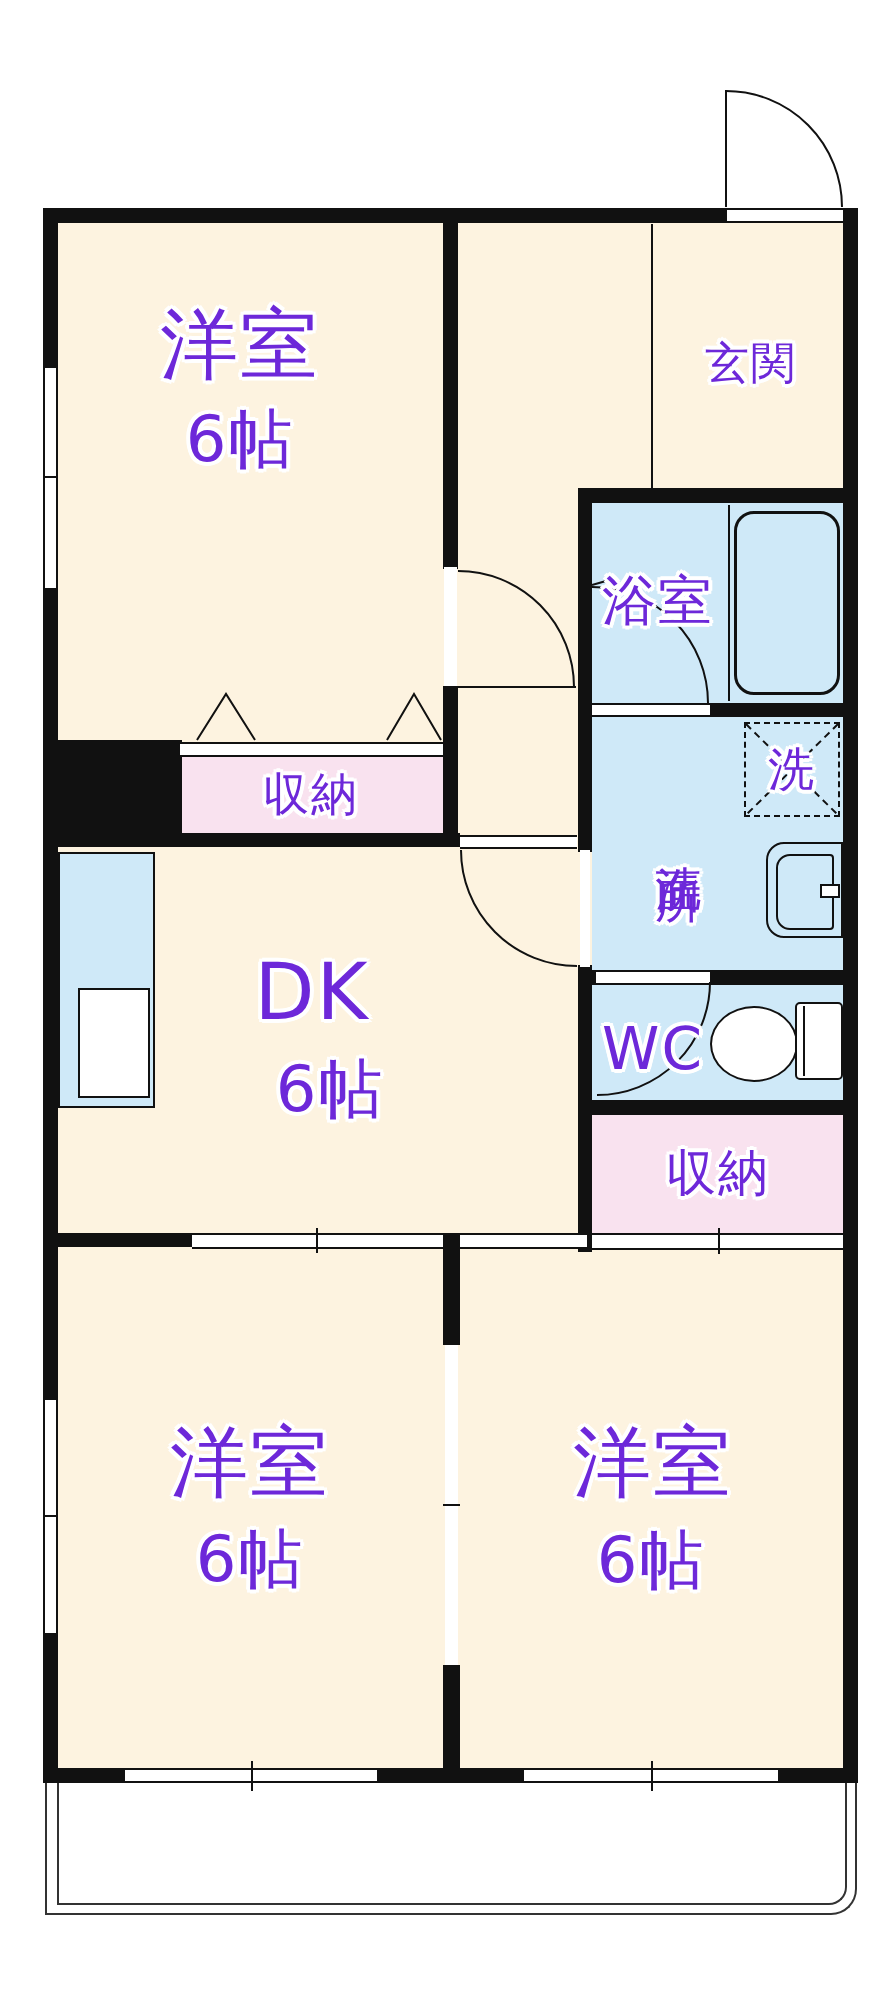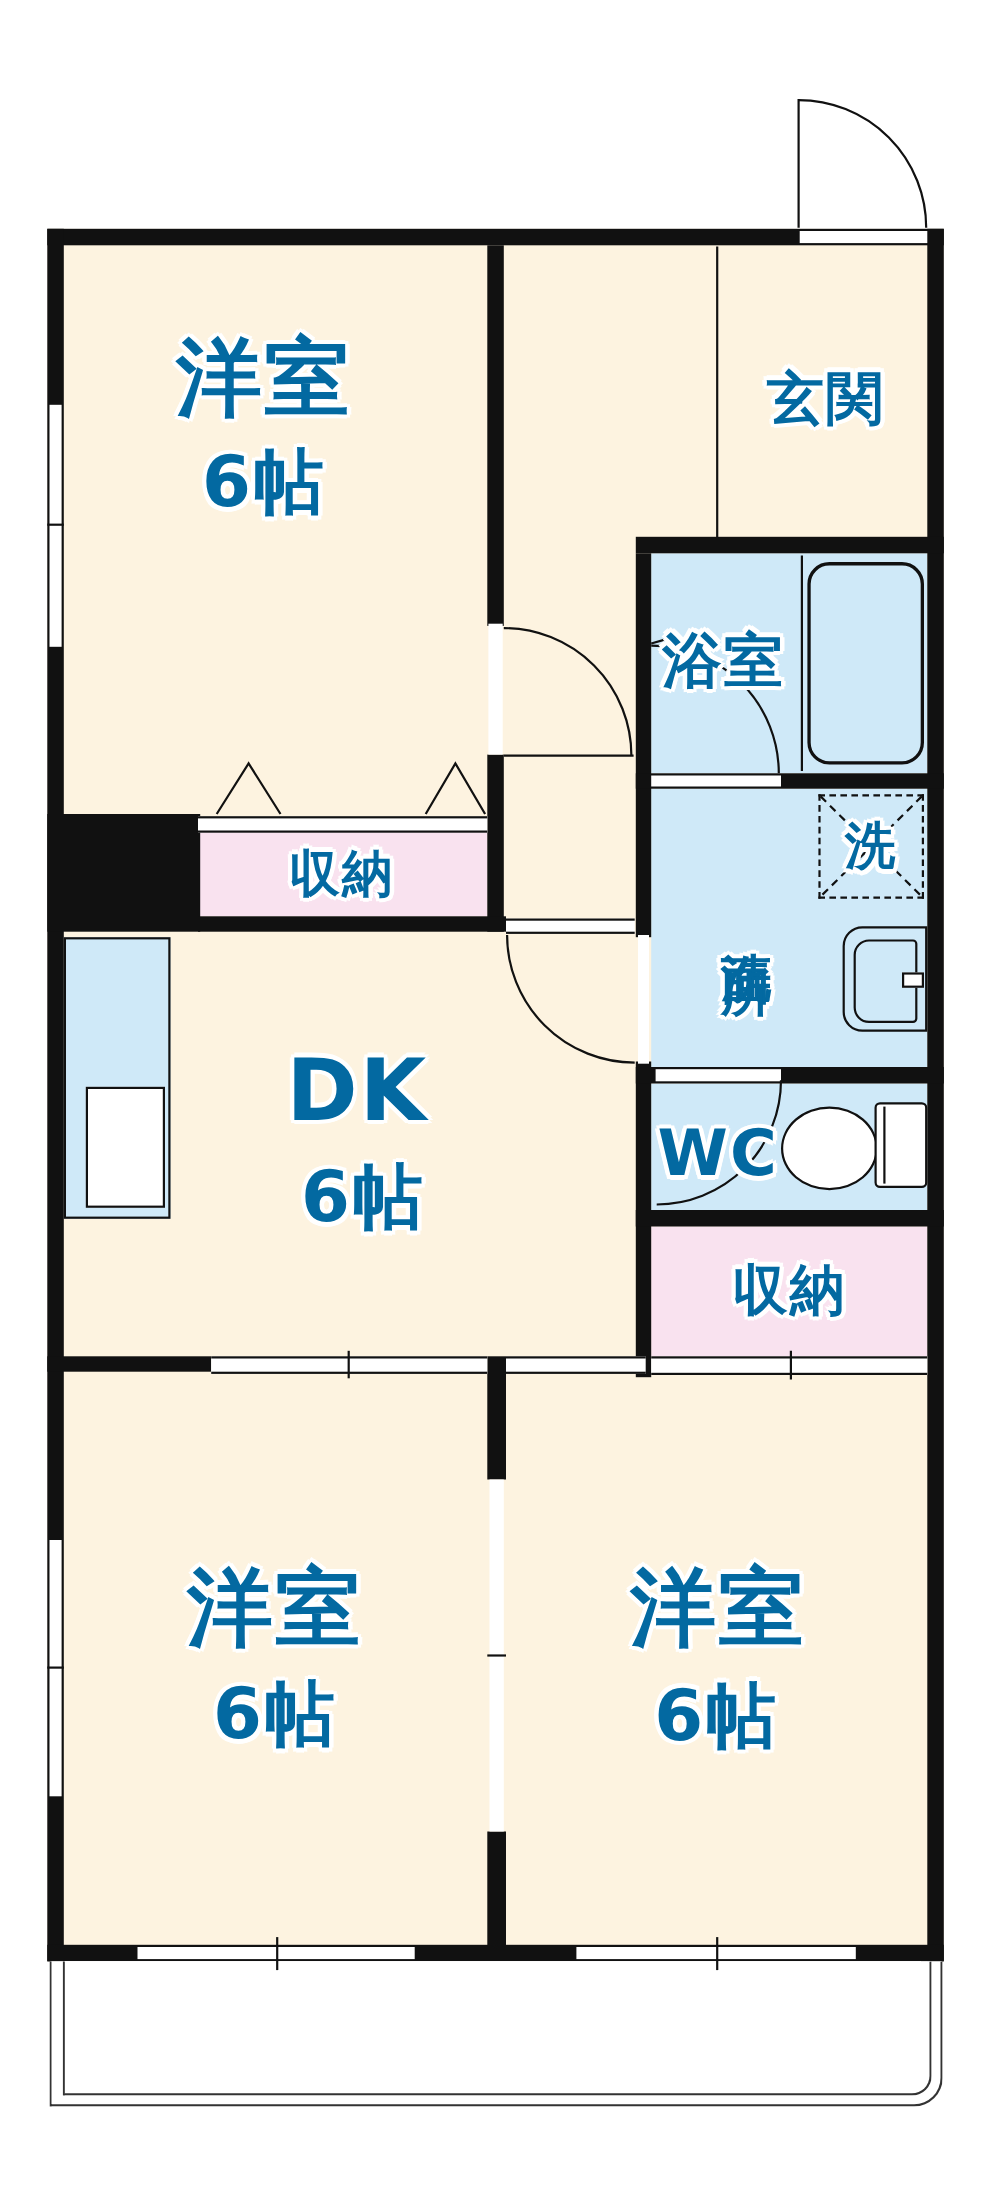--- a/index.html
+++ b/index.html
@@ -5,21 +5,21 @@
   html,body{margin:0;padding:0;background:#ffffff;}
   #plan{position:relative;width:892px;height:2000px;background:#ffffff;overflow:hidden;
         font-family:"DejaVu Sans","Liberation Sans",sans-serif;}
   .abs{position:absolute;box-sizing:border-box;}
   .wall{position:absolute;background:#111111;}
   .floor{position:absolute;background:#fdf3e0;}
   .wet{position:absolute;background:#cfe9f8;}
   .closet{position:absolute;background:#f9e2ef;}
   .open-h{position:absolute;background:#ffffff;border-top:2px solid #111;border-bottom:2px solid #111;box-sizing:border-box;}
   .gap{position:absolute;background:#ffffff;}
-  .lbl{position:absolute;transform:translate(-50%,-50%);font-weight:bold;color:#0369a1;
+  .lbl{position:absolute;transform:translate(-50%,-50%);font-weight:normal;color:#6d28d9;
        white-space:nowrap;line-height:1.05;letter-spacing:2px;
        text-shadow:-3px -3px 0 #fff,3px -3px 0 #fff,-3px 3px 0 #fff,3px 3px 0 #fff,
                    0 -4px 0 #fff,0 4px 0 #fff,-4px 0 0 #fff,4px 0 0 #fff;}
   .vert{writing-mode:vertical-rl;letter-spacing:6px;}
   svg{position:absolute;left:0;top:0;}
 </style>
 </head>
 <body>
 
 <div id="plan">
@@ -109,29 +109,29 @@
       <path d="M443,1505 H460"></path>
       <path d="M317,1228 V1253"></path>
       <path d="M719,1228 V1254"></path>
       <path d="M592,585 L606,581"></path>
     </g>
   </svg>
 
   <div class="lbl" style="left:240px;top:345px;font-size:78px;">洋室</div>
   <div class="lbl" style="left:240px;top:440px;font-size:64px;">6帖</div>
 
-  <div class="lbl" style="left:751px;top:363px;font-size:52px;">玄関</div>
+  <div class="lbl" style="left:751px;top:363px;font-size:44px;">玄関</div>
   <div class="lbl" style="left:658px;top:601px;font-size:54px;">浴室</div>
   <div class="lbl vert" style="left:679px;top:838px;font-size:46px;">洗面所</div>
   <div class="lbl" style="left:792px;top:769px;font-size:46px;">洗</div>
   <div class="lbl" style="left:653px;top:1049px;font-size:58px;">WC</div>
   <div class="lbl" style="left:718px;top:1173px;font-size:50px;">収納</div>
   <div class="lbl" style="left:311px;top:794px;font-size:46px;">収納</div>
 
-  <div class="lbl" style="left:325px;top:993px;font-size:78px;">DK</div>
+  <div class="lbl" style="left:312px;top:993px;font-size:78px;">DK</div>
   <div class="lbl" style="left:330px;top:1090px;font-size:64px;">6帖</div>
 
   <div class="lbl" style="left:250px;top:1463px;font-size:78px;">洋室</div>
   <div class="lbl" style="left:250px;top:1560px;font-size:64px;">6帖</div>
 
   <div class="lbl" style="left:653px;top:1463px;font-size:78px;">洋室</div>
   <div class="lbl" style="left:651px;top:1561px;font-size:64px;">6帖</div>
 
 
 </div>

